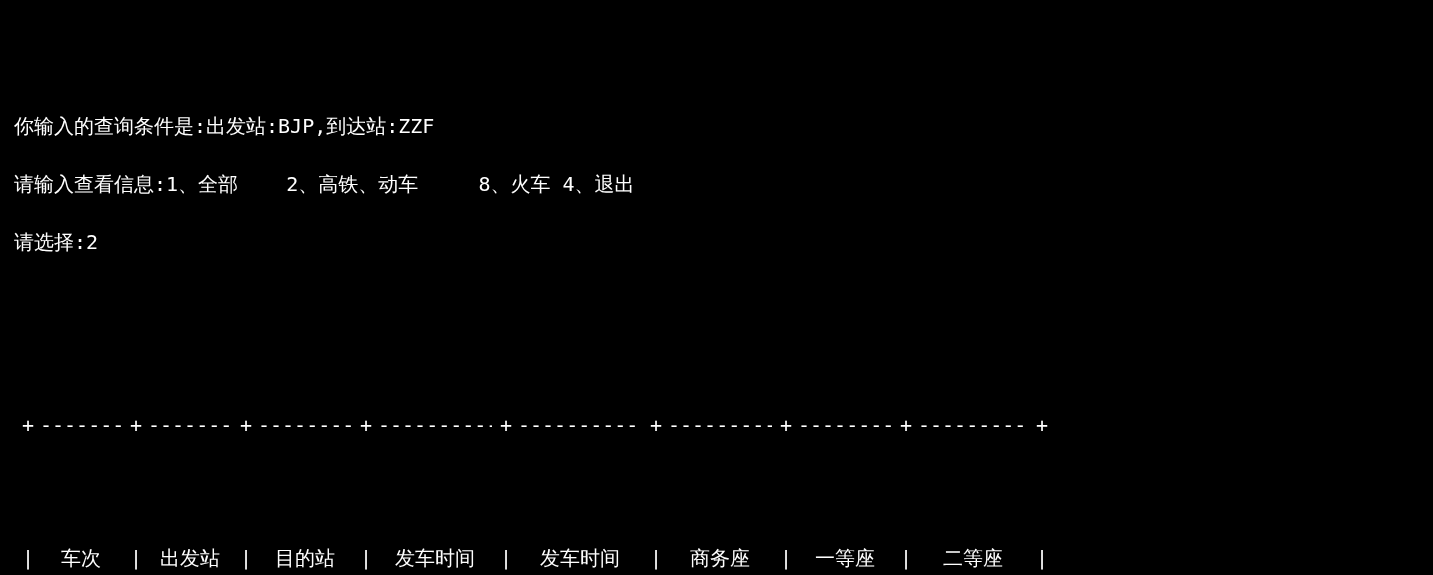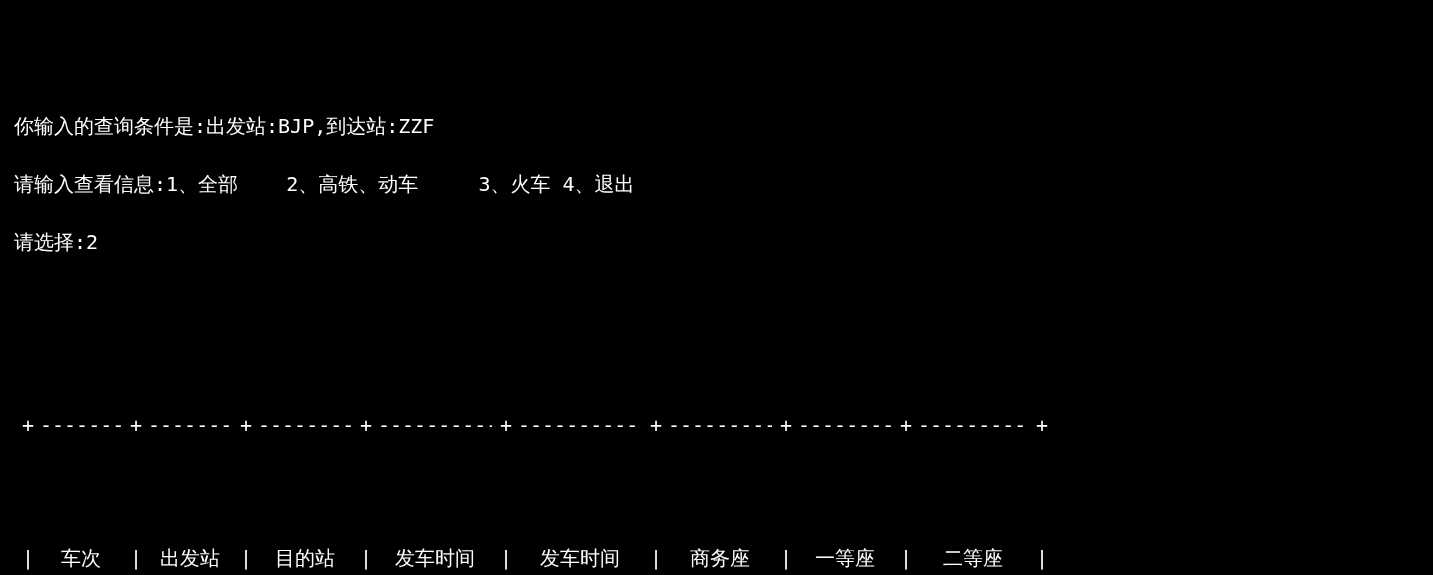--- a/index.html
+++ b/index.html
@@ -55,21 +55,21 @@
       overflow: hidden;
       letter-spacing: 0;
     }
   </style>
 </head>
 <body>
 
 
 
 <div class="prompt-line">你输入的查询条件是:出发站:BJP,到达站:ZZF</div>
-<div class="prompt-line">请输入查看信息:1、全部    2、高铁、动车     3、火车 4、退出</div>
+<div class="prompt-line">请输入查看信息:1、全部    2、高铁、动车     8、火车 4、退出</div>
 <div class="prompt-line">请选择:2</div>
 
 <div class="table-container">
 
   
   <div class="divider-row">
     <span class="sep">+</span>
     <span class="cell col-train dash-fill hdr">--------</span>
     <span class="sep">+</span>
     <span class="cell col-depart-station dash-fill hdr">--------</span>

